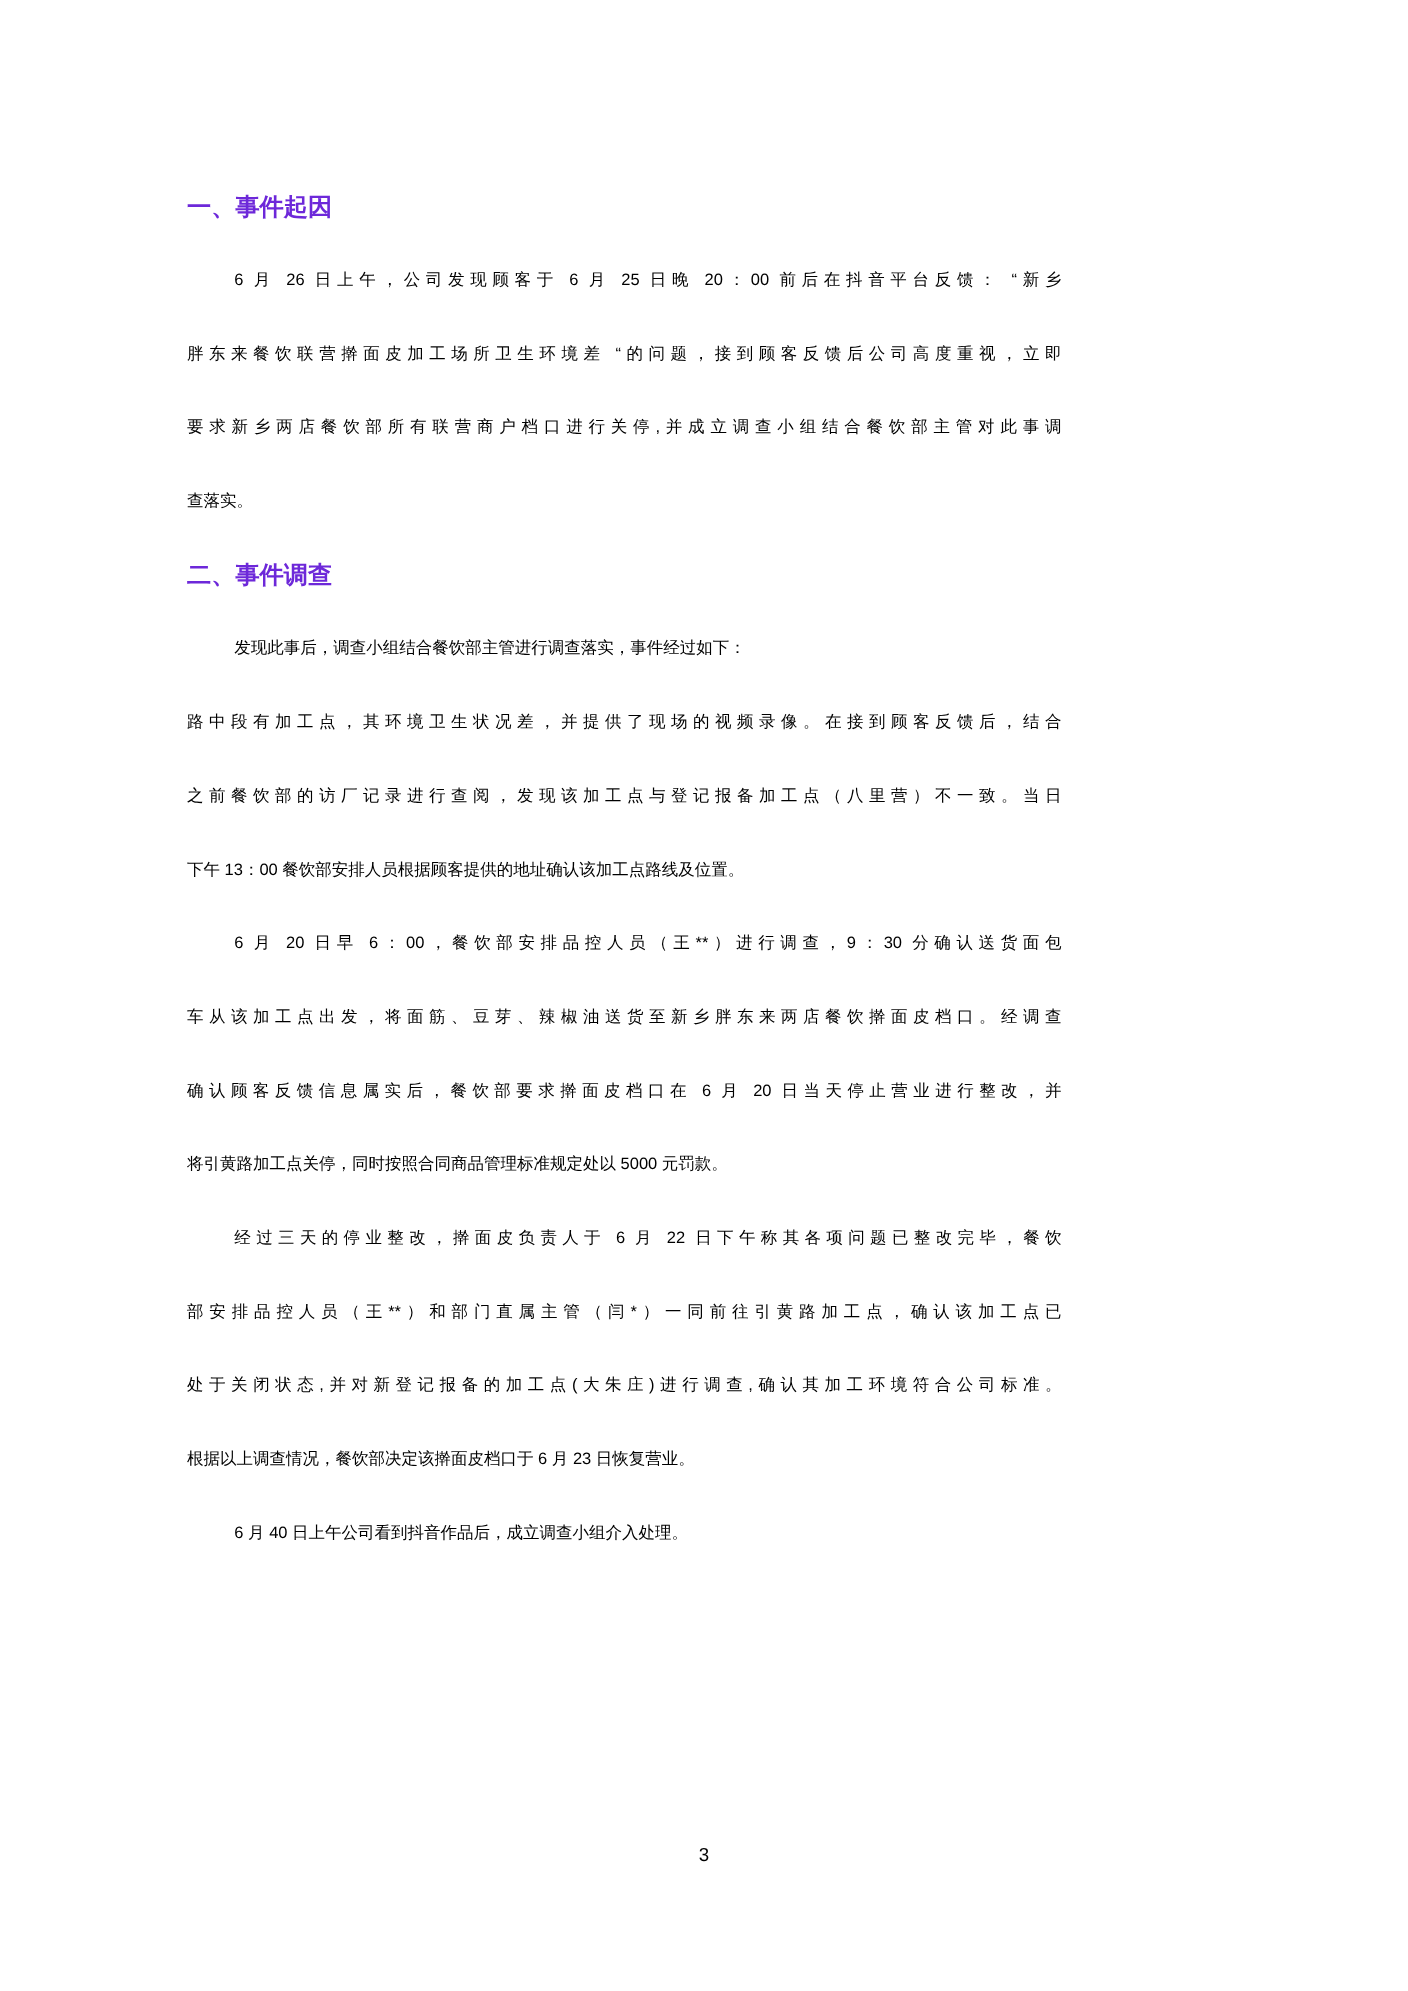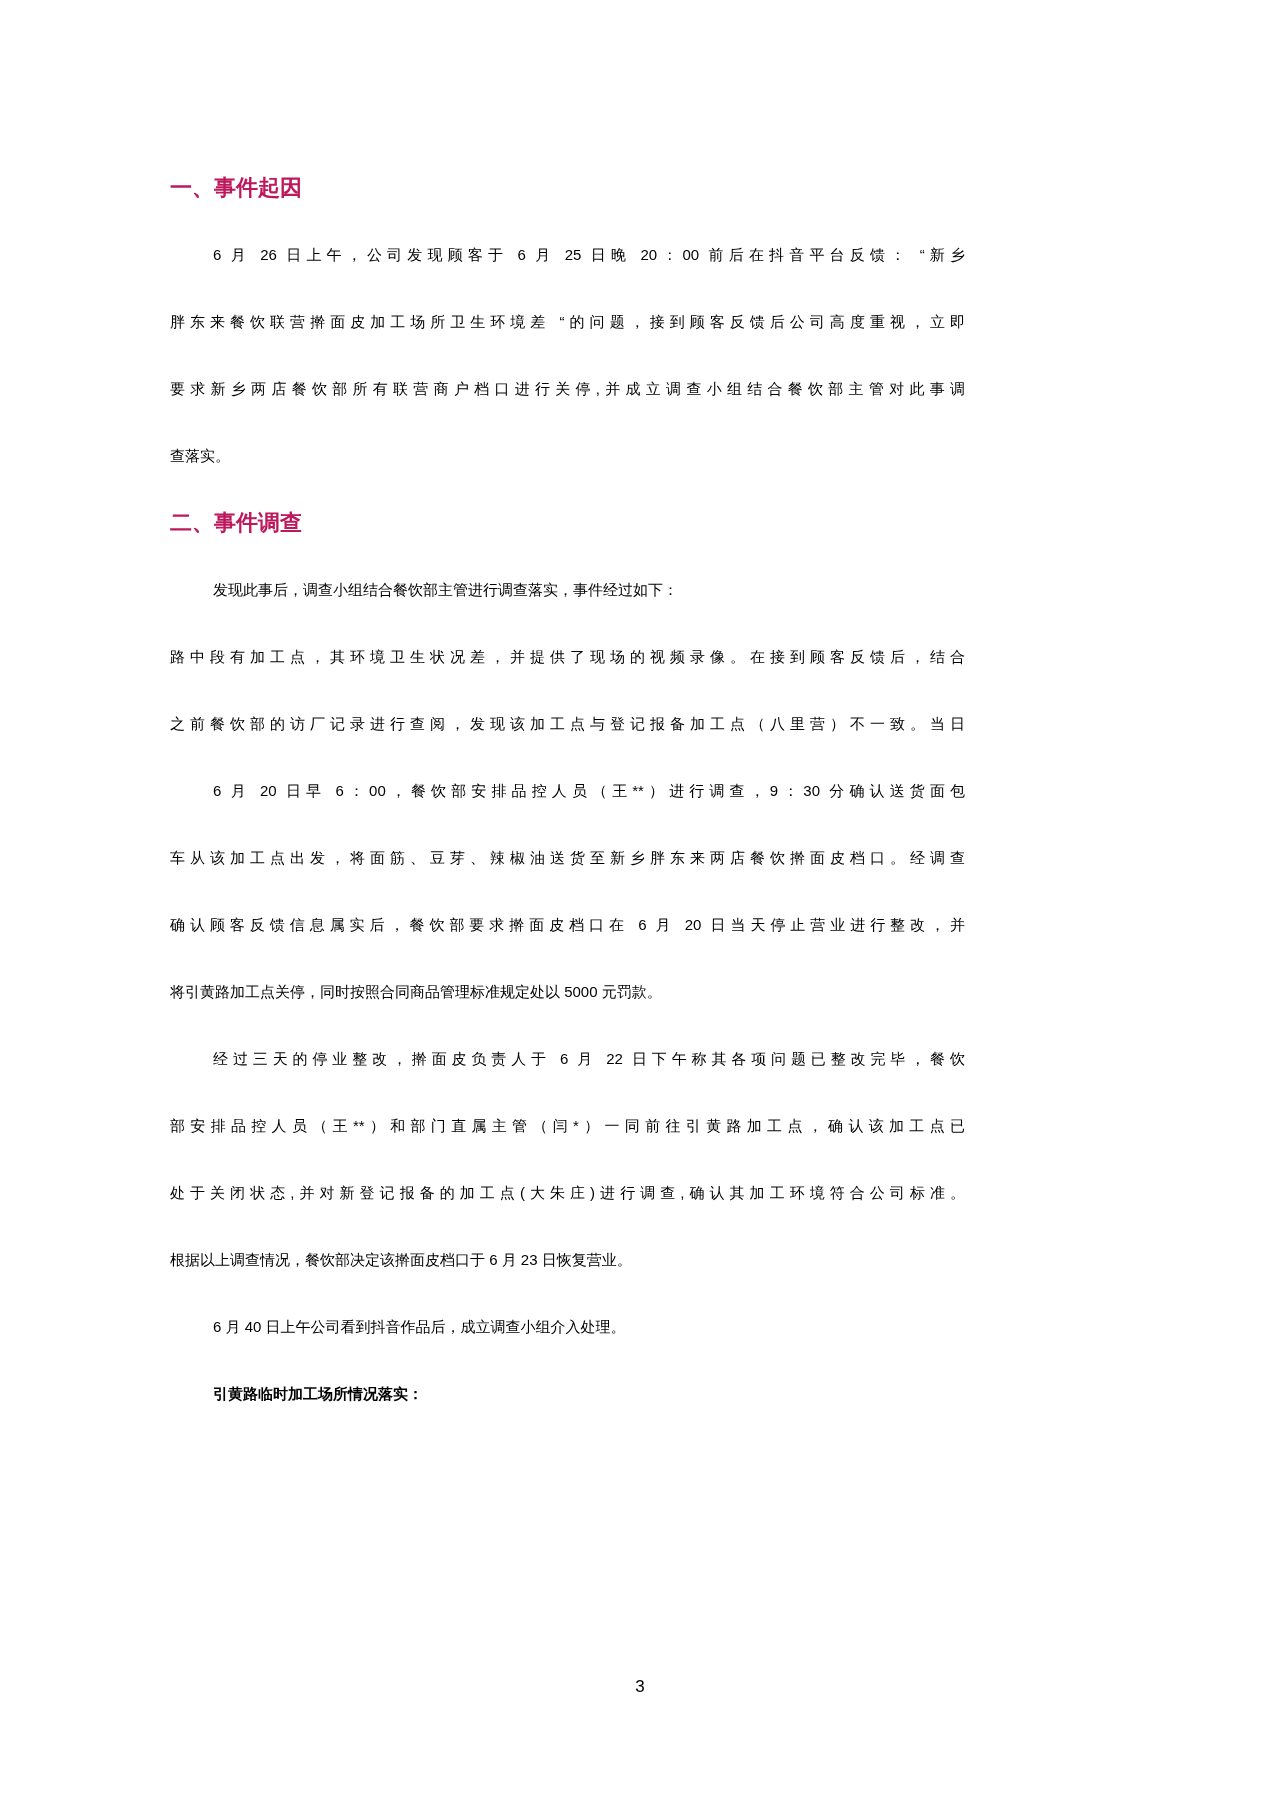--- a/index.html
+++ b/index.html
@@ -26,21 +26,21 @@
     font-size:15px;
     text-align:left;
     white-space:normal;
   }
   .fill{
     text-align:justify;
     text-align-last:justify;
   }
   .ind{ text-indent:43px; }
   .h{
-    color:#be185d;
+    color:#6d28d9;
     font-weight:bold;
     font-size:22px;
   }
   .b{ font-weight:bold; }
   .footer{
     position:absolute;
     left:0;
     top:1676px;
     width:1280px;
     text-align:center;
@@ -56,25 +56,25 @@
   <div class="content">
     <p class="ln h">一、事件起因</p>
     <p class="ln ind fill">6 月 26 日上午，公司发现顾客于 6 月 25 日晚 20：00 前后在抖音平台反馈： “新乡</p>
     <p class="ln fill">胖东来餐饮联营擀面皮加工场所卫生环境差 “的问题，接到顾客反馈后公司高度重视，立即</p>
     <p class="ln fill">要求新乡两店餐饮部所有联营商户档口进行关停,并成立调查小组结合餐饮部主管对此事调</p>
     <p class="ln">查落实。</p>
     <p class="ln h">二、事件调查</p>
     <p class="ln ind">发现此事后，调查小组结合餐饮部主管进行调查落实，事件经过如下：</p>
     <p class="ln fill">路中段有加工点，其环境卫生状况差，并提供了现场的视频录像。在接到顾客反馈后，结合</p>
     <p class="ln fill">之前餐饮部的访厂记录进行查阅，发现该加工点与登记报备加工点（八里营）不一致。当日</p>
+    <p class="ln">下午 13：00 餐饮部安排人员根据顾客提供的地址确认该加工点路线及位置。</p>
     <p class="ln ind fill">6 月 20 日早 6：00，餐饮部安排品控人员（王**）进行调查，9：30 分确认送货面包</p>
     <p class="ln fill">车从该加工点出发，将面筋、豆芽、辣椒油送货至新乡胖东来两店餐饮擀面皮档口。经调查</p>
     <p class="ln fill">确认顾客反馈信息属实后，餐饮部要求擀面皮档口在 6 月 20 日当天停止营业进行整改，并</p>
     <p class="ln">将引黄路加工点关停，同时按照合同商品管理标准规定处以 5000 元罚款。</p>
     <p class="ln ind fill">经过三天的停业整改，擀面皮负责人于 6 月 22 日下午称其各项问题已整改完毕，餐饮</p>
     <p class="ln fill">部安排品控人员（王**）和部门直属主管（闫*）一同前往引黄路加工点，确认该加工点已</p>
     <p class="ln fill">处于关闭状态,并对新登记报备的加工点(大朱庄)进行调查,确认其加工环境符合公司标准。</p>
     <p class="ln">根据以上调查情况，餐饮部决定该擀面皮档口于 6 月 23 日恢复营业。</p>
     <p class="ln ind">6 月 40 日上午公司看到抖音作品后，成立调查小组介入处理。</p>
-    <p class="ln ind b">引黄路临时加工场所情况落实：</p>
   </div>
   <div class="footer">3</div>
 </div>
 
 </body></html>

